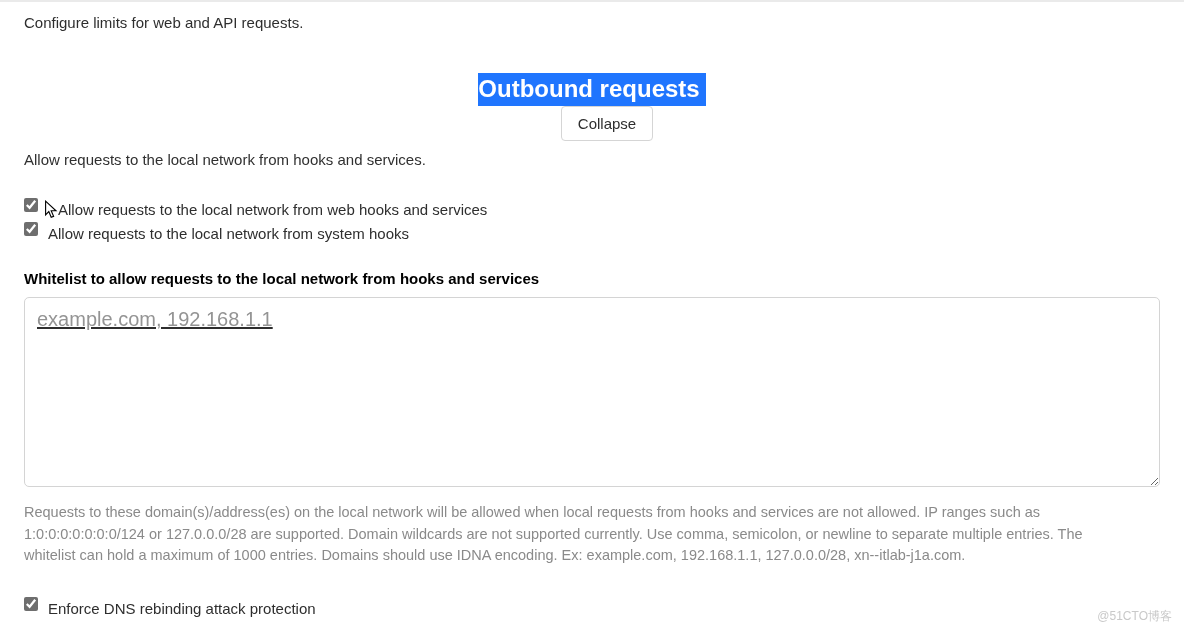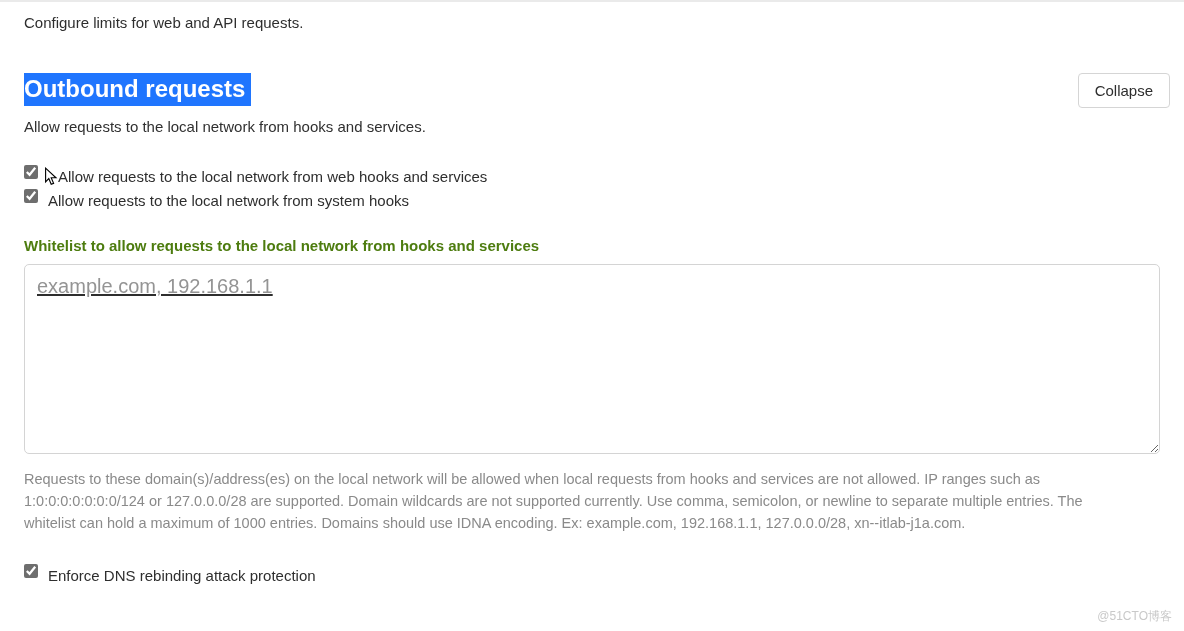--- a/index.html
+++ b/index.html
@@ -20,21 +20,22 @@
   }
   .top-desc {
     color: #2e2e2e;
     font-size: 15px;
     line-height: 1.4;
     margin: 0 0 40px 0;
   }
   .section-header-row {
     display: flex;
     justify-content: space-between;
-    align-items: flex-start;
+    align-items: center;
+    flex-direction: column;
   }
   .section-title {
     display: inline-block;
     background: #1f75fe;
     color: #fff;
     font-size: 24px;
     font-weight: 600;
     line-height: 1.2;
     padding: 2px 6px 2px 0;
     margin: 0;
@@ -79,21 +80,21 @@
     position: absolute;
     left: -4px;
     top: 2px;
     width: 16px;
     height: 20px;
     pointer-events: none;
   }
   .field-label {
     font-weight: 600;
     font-size: 15px;
-    color: #4d7c0f;
+    color: #000000;
     margin: 24px 0 10px 0;
   }
   .whitelist-ta {
     width: 100%;
     height: 190px;
     border: 1px solid #d4d4d4;
     border-radius: 5px;
     resize: both;
     padding: 10px 12px;
     font-size: 20px;

